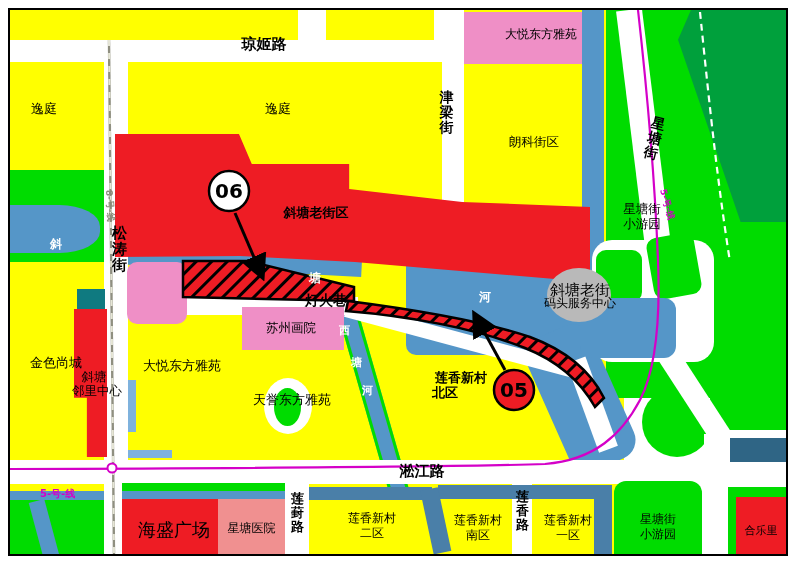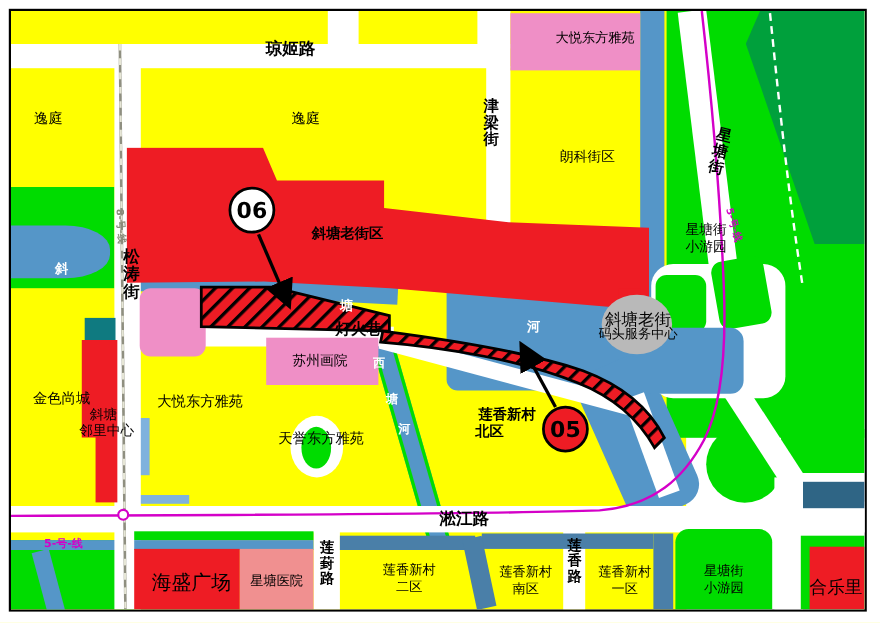--- a/index.html
+++ b/index.html
@@ -165,16 +165,16 @@
   <div class="lbl" style="left:210px;top:512px;width:63px;font-size:12px;">星塘医院</div>
   <div class="lbl" style="left:322px;top:502px;width:80px;font-size:12px;">莲香新村</div>
   <div class="lbl" style="left:322px;top:517px;width:80px;font-size:12px;">二区</div>
   <div class="lbl" style="left:430px;top:504px;width:76px;font-size:12px;">莲香新村</div>
   <div class="lbl" style="left:430px;top:519px;width:76px;font-size:12px;">南区</div>
   <div class="lbl b v" style="left:504px;top:480px;font-size:13px;">莲香路</div>
   <div class="lbl" style="left:520px;top:504px;width:76px;font-size:12px;">莲香新村</div>
   <div class="lbl" style="left:520px;top:519px;width:76px;font-size:12px;">一区</div>
   <div class="lbl" style="left:612px;top:503px;width:72px;font-size:12px;">星塘街</div>
   <div class="lbl" style="left:612px;top:518px;width:72px;font-size:12px;">小游园</div>
-  <div class="lbl" style="left:726px;top:515px;width:38px;font-size:16px;">合乐里</div>
+  <div class="lbl" style="left:726px;top:515px;width:50px;font-size:11px;">合乐里</div>
 
  </div>
 </div>
 
 </body></html>

